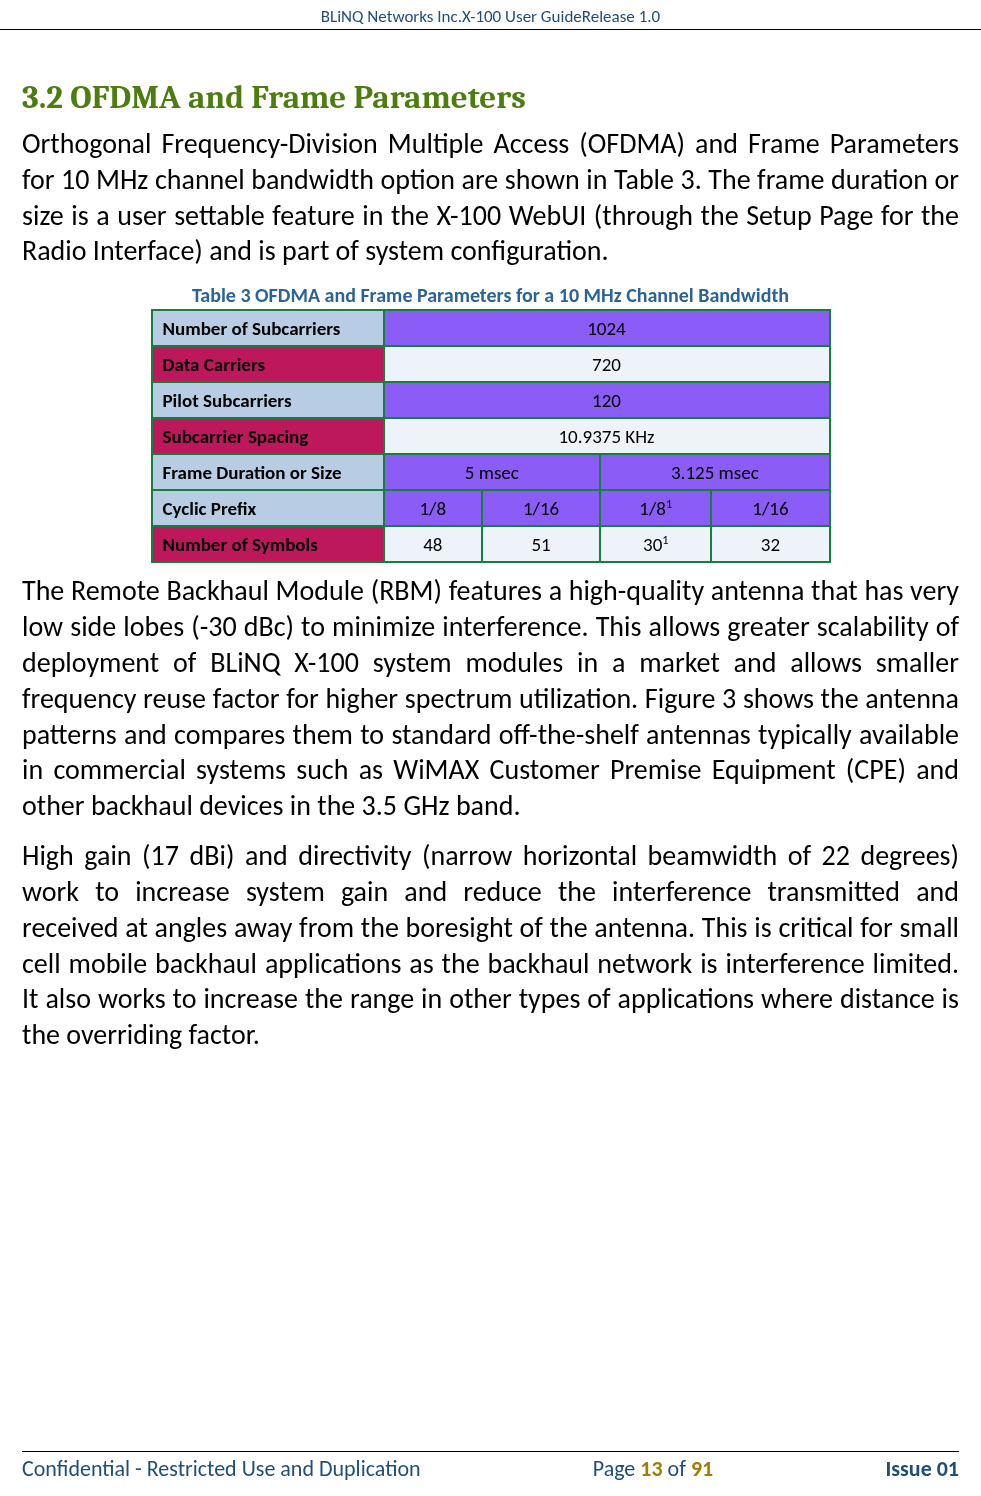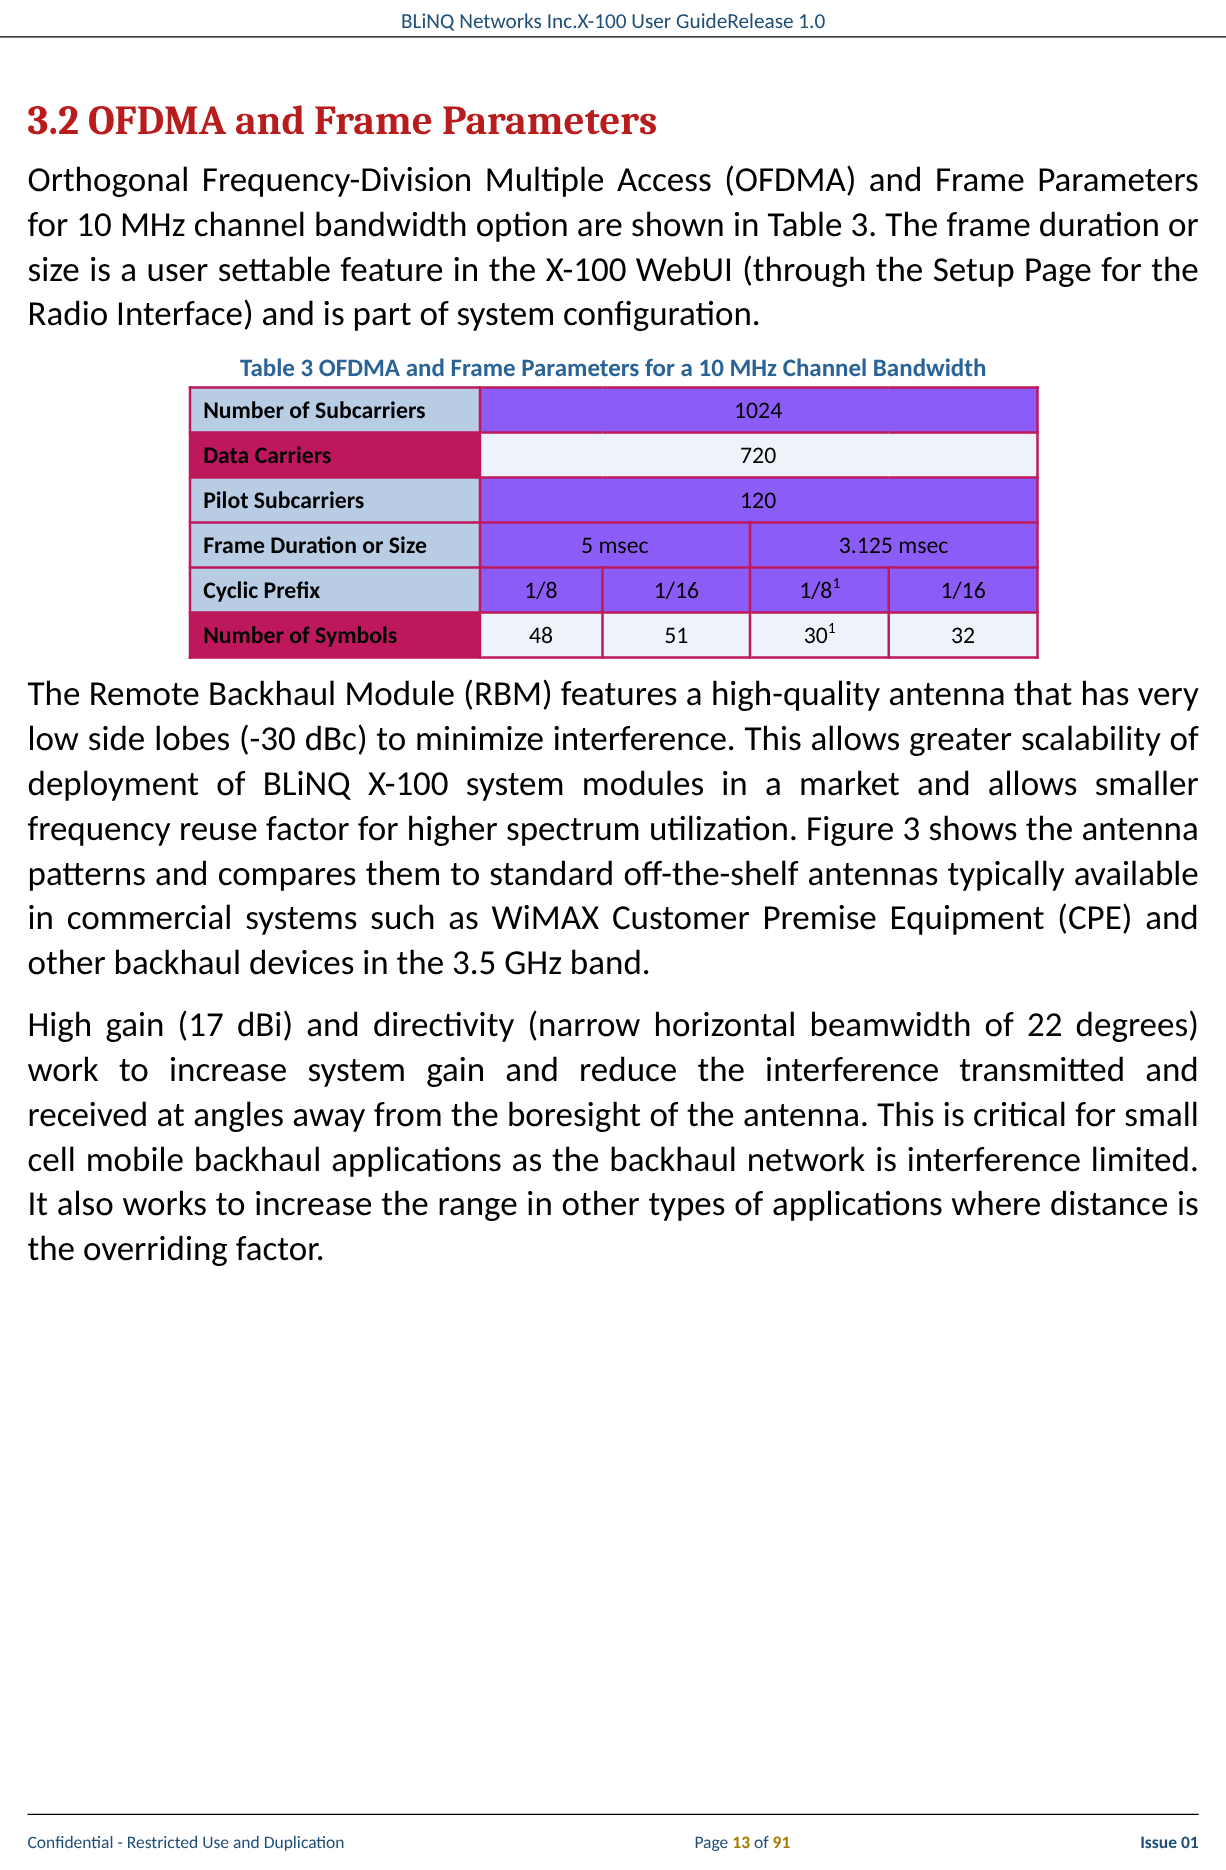--- a/index.html
+++ b/index.html
@@ -35,34 +35,34 @@
     left: 22px; right: 22px;
     bottom: 44px;
     border-top: 1px solid #000;
   }
   .footer {
     position: absolute;
     left: 22px; right: 22px;
     bottom: 14px;
     display: flex;
     justify-content: space-between;
-    font-size: 14px;
+    font-size: 22px;
     color: #1f4e79;
   }
   .footer .page-num { color: #1f4e79; }
   .footer .page-num .bold { color: #a67c00; font-weight: bold; }
   .content {
     position: absolute;
     top: 64px;
     left: 22px;
     right: 22px;
   }
   h2.section {
     font-family: Cambria, Georgia, serif;
-    color: #b91c1c;
+    color: #4d7c0f;
     font-size: 33px;
     font-weight: bold;
     margin: 14px 0 10px 0;
   }
   p.body {
     font-size: 28px;
     line-height: 1.28;
     margin: 0 0 14px 0;
     text-align: justify;
     color: #000;
@@ -74,21 +74,21 @@
     font-weight: bold;
     margin: 10px 0 2px 0;
   }
   table.ofdma {
     border-collapse: collapse;
     margin: 0 auto 10px auto;
     width: 680px;
     font-size: 19px;
   }
   table.ofdma td, table.ofdma th {
-    border: 2px solid #be185d;
+    border: 2px solid #15803d;
     padding: 4px 10px;
     text-align: center;
     vertical-align: middle;
     height: 26px;
   }
   table.ofdma th {
     text-align: left;
     font-weight: bold;
     color: #000;
   }
@@ -123,20 +123,24 @@
         <td colspan="4">1024</td>
       </tr>
       <tr class="row-light">
         <th class="label-col">Data Carriers</th>
         <td colspan="4">720</td>
       </tr>
       <tr class="row-dark">
         <th class="label-col">Pilot Subcarriers</th>
         <td colspan="4">120</td>
       </tr>
+      <tr class="row-light">
+        <th class="label-col">Subcarrier Spacing</th>
+        <td colspan="4">10.9375 KHz</td>
+      </tr>
       <tr class="row-dark">
         <th class="label-col">Frame Duration or Size</th>
         <td colspan="2">5 msec</td>
         <td colspan="2">3.125 msec</td>
       </tr>
       <tr class="row-dark">
         <th class="label-col">Cyclic Prefix</th>
         <td>1/8</td>
         <td>1/16</td>
         <td><span>1/8</span><sup>1</sup></td>

